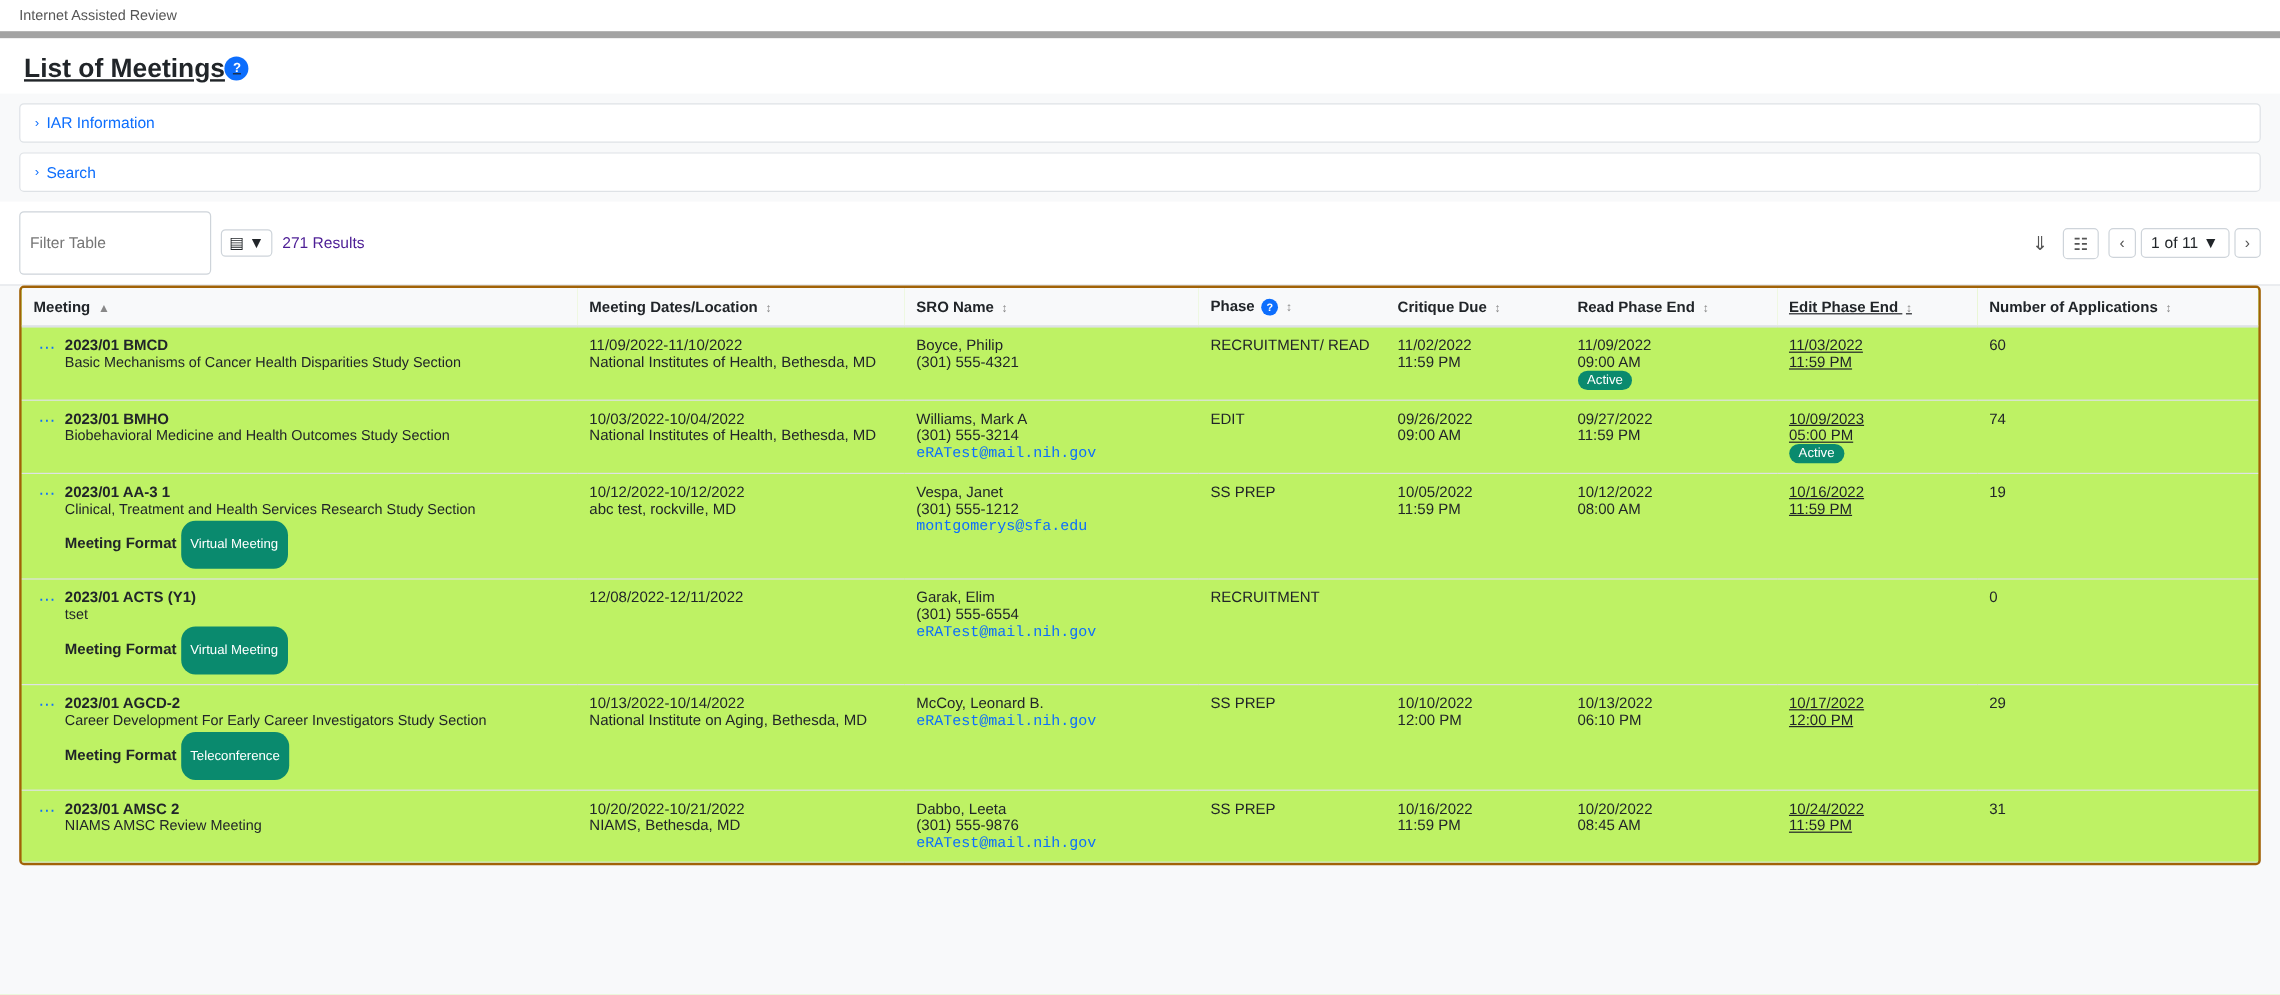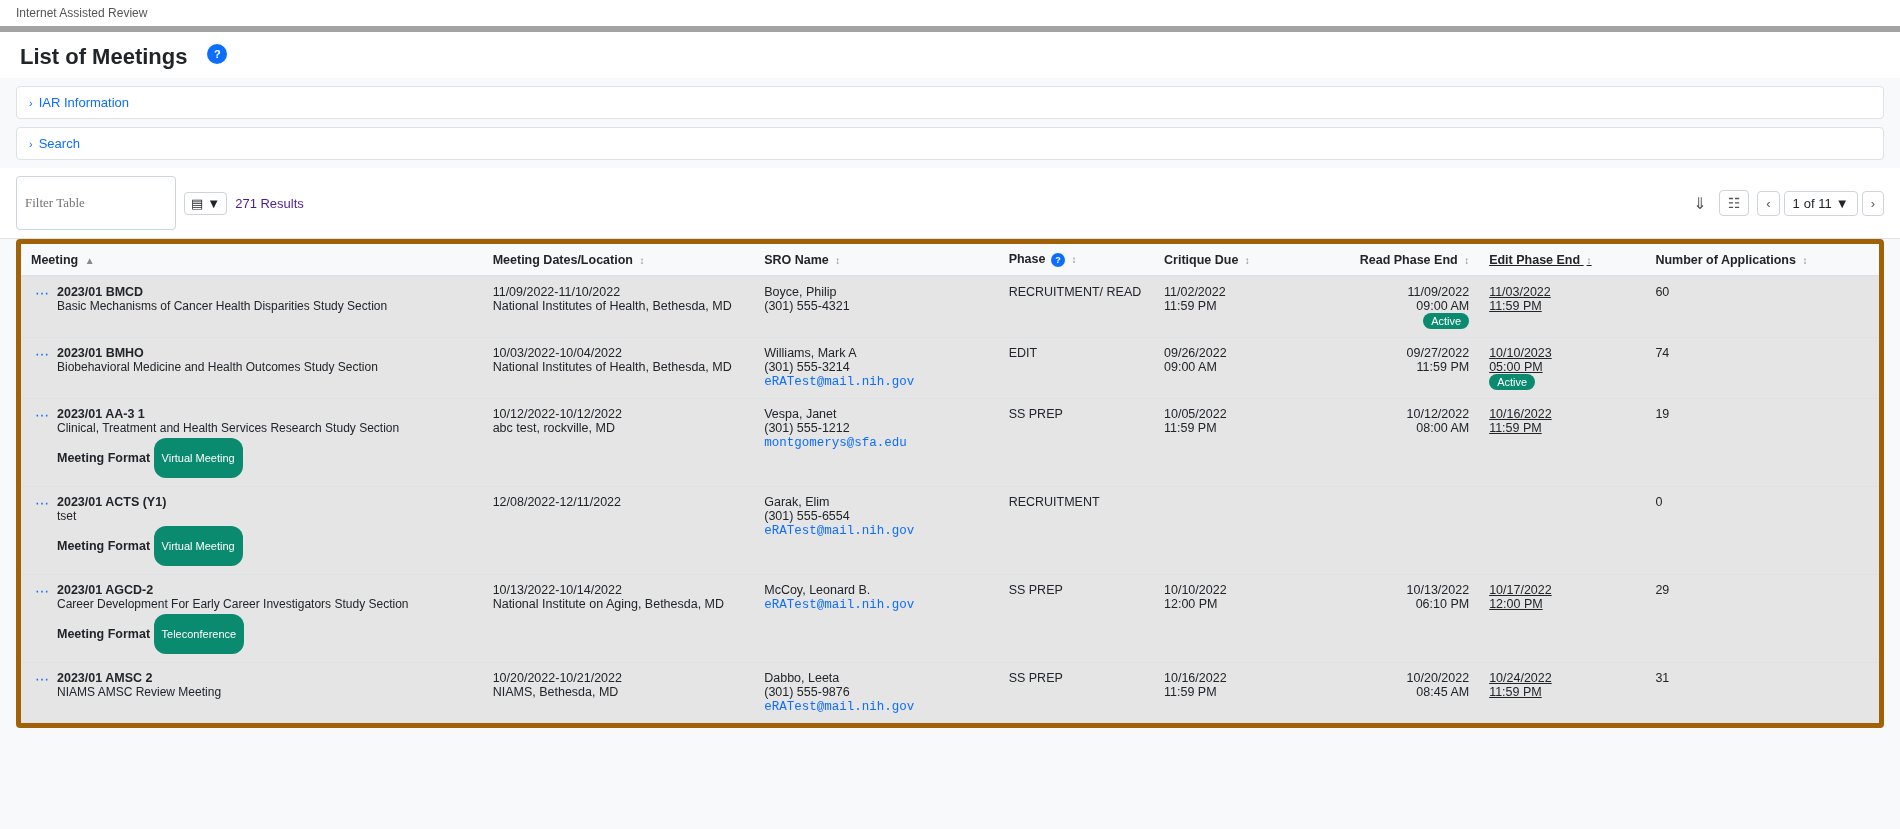--- a/index.html
+++ b/index.html
@@ -1,59 +1,59 @@
 <!DOCTYPE html>
 <html><head>
   <meta charset="utf-8">
   <style>
     * { box-sizing: border-box; margin: 0; padding: 0; }
     body { font-family: Arial, sans-serif; font-size: 13px; background: #f8f9fa; color: #212529; }
 
     .top-bar { background: #fff; padding: 6px 16px; border-bottom: 6px solid #a3a3a3; font-size: 12px; color: #555; }
 
     .page-header { padding: 12px 20px 8px 20px; background: #fff; }
-    .page-title { font-size: 22px; font-weight: bold; color: #212529; display: flex; gap: 20px; }
+    .page-title { font-size: 22px; font-weight: bold; color: #212529; display: flex; align-items: center; gap: 0; text-decoration: underline; }
     .help-icon { display: inline-flex; align-items: center; justify-content: center; width: 20px; height: 20px; background: #0d6efd; border-radius: 50%; color: #fff; font-size: 11px; font-weight: bold; cursor: pointer; }
 
     .collapsible-section { background: #fff; border: 1px solid #dee2e6; border-radius: 4px; margin: 8px 16px; padding: 8px 12px; }
     .collapsible-header { display: flex; align-items: center; gap: 6px; color: #0d6efd; cursor: pointer; font-size: 13px; }
     .chevron { font-size: 11px; color: #0d6efd; }
 
     .toolbar { display: flex; align-items: center; gap: 8px; padding: 8px 16px; background: #fff; border-bottom: 1px solid #dee2e6; }
-    .filter-input { border: 1px solid #ced4da; border-radius: 4px; padding: 18px 8px; font-size: 13px; width: 160px; color: #6c757d; font-family: Liberation Serif, serif; }
+    .filter-input { border: 1px solid #ced4da; border-radius: 4px; padding: 18px 8px; font-size: 13px; width: 160px; color: #6c757d; }
     .column-toggle { display: flex; align-items: center; border: 1px solid #ced4da; border-radius: 4px; padding: 3px 6px; cursor: pointer; background: #fff; gap: 4px; font-size: 13px; }
     .results-count { font-size: 13px; color: #4c1d95; }
     .spacer { flex: 1; }
     .download-btn { border: none; background: none; cursor: pointer; font-size: 16px; color: #555; padding: 4px; }
     .grid-btn { border: 1px solid #ced4da; border-radius: 4px; background: #fff; cursor: pointer; padding: 4px 8px; font-size: 14px; color: #555; }
     .pagination { display: flex; align-items: center; gap: 4px; }
     .page-nav { border: 1px solid #ced4da; border-radius: 4px; background: #fff; cursor: pointer; padding: 4px 8px; font-size: 13px; color: #555; }
     .page-indicator { display: flex; align-items: center; border: 1px solid #ced4da; border-radius: 4px; background: #fff; padding: 4px 8px; font-size: 13px; gap: 4px; }
 
-    .table-container { margin: 0 16px 16px 16px; background: #e5e5e5; border: 5px solid #a16207; border-radius: 4px; overflow: auto; }
+    .table-container { margin: 0 16px 16px 16px; background: #bef264; border: 2px solid #a16207; border-radius: 4px; overflow: auto; }
     table { width: 100%; border-collapse: collapse; font-size: 12.5px; }
     thead th { background: #f8f9fa; border-bottom: 2px solid #dee2e6; padding: 8px 10px; text-align: left; font-weight: bold; color: #212529; white-space: nowrap; vertical-align: bottom; }
     th .sort-icon { font-size: 10px; color: #888; margin-left: 3px; }
     tbody tr { border-bottom: 1px solid #dee2e6; vertical-align: top; }
     tbody td { padding: 8px 10px; color: #212529; vertical-align: top; }
     .meeting-name { font-weight: bold; color: #212529; }
     .meeting-subtitle { color: #212529; font-size: 12px; }
     .meeting-format-badge { display: inline-block; background: #0a8a6e; color: #fff; border-radius: 12px; padding: 14px 8px; font-size: 11px; margin-top: 3px; }
     .active-badge { display: inline-block; background: #0a8a6e; color: #fff; border-radius: 12px; padding: 2px 8px; font-size: 11px; }
     .link-text { color: #0d6efd; text-decoration: none; font-family: Liberation Mono, monospace; }
     .dots-btn { color: #0d6efd; cursor: pointer; font-size: 14px; padding: 0 4px; }
     .meeting-cell { display: flex; align-items: flex-start; gap: 4px; }
     .meeting-cell-content { flex: 1; }
     .phase-help { display: inline-flex; align-items: center; justify-content: center; width: 14px; height: 14px; background: #0d6efd; border-radius: 50%; color: #fff; font-size: 9px; font-weight: bold; cursor: pointer; vertical-align: middle; margin-left: 2px; }
     .col-meeting { width: 340px; min-width: 280px; }
     .col-dates { width: 200px; }
     .col-sro { width: 180px; }
     .col-phase { width: 110px; }
     .col-critique { width: 110px; }
-    .col-readend { width: 110px; text-align: right; }
+    .col-readend { width: 110px; }
     .col-editend { width: 110px; text-decoration: underline; }
     .col-apps { width: 80px; }
     .sort-up { color: #212529; }
   </style>
 </head>
 <body>
 
 <div class="top-bar">
   <span>Internet Assisted Review</span>
 </div>
@@ -155,21 +155,21 @@
     <td class="col-dates">
       <span>10/03/2022-10/04/2022</span>
       <br><span>National Institutes of Health, Bethesda, MD</span>
     </td>
     <td class="col-sro"><span>Williams, Mark A</span><br><span>(301) 555-3214</span><br><a href="#" class="link-text">eRATest@mail.nih.gov</a></td>
     <td class="col-phase">
       <span>EDIT</span>
     </td>
     <td class="col-critique"><span>09/26/2022</span><br><span>09:00 AM</span></td>
     <td class="col-readend"><span>09/27/2022</span><br><span>11:59 PM</span></td>
-    <td class="col-editend"><span>10/10/2023</span><br><span>05:00 PM</span><br><span class="active-badge">Active</span></td>
+    <td class="col-editend"><span>10/09/2023</span><br><span>05:00 PM</span><br><span class="active-badge">Active</span></td>
     <td class="col-apps">
       <span>74</span>
     </td>
   </tr>
         <tr>
     <td class="col-meeting">
       <div class="meeting-cell">
         <span class="dots-btn">⋯</span>
         <div class="meeting-cell-content">
           <div class="meeting-name">2023/01 AA-3 1</div>

